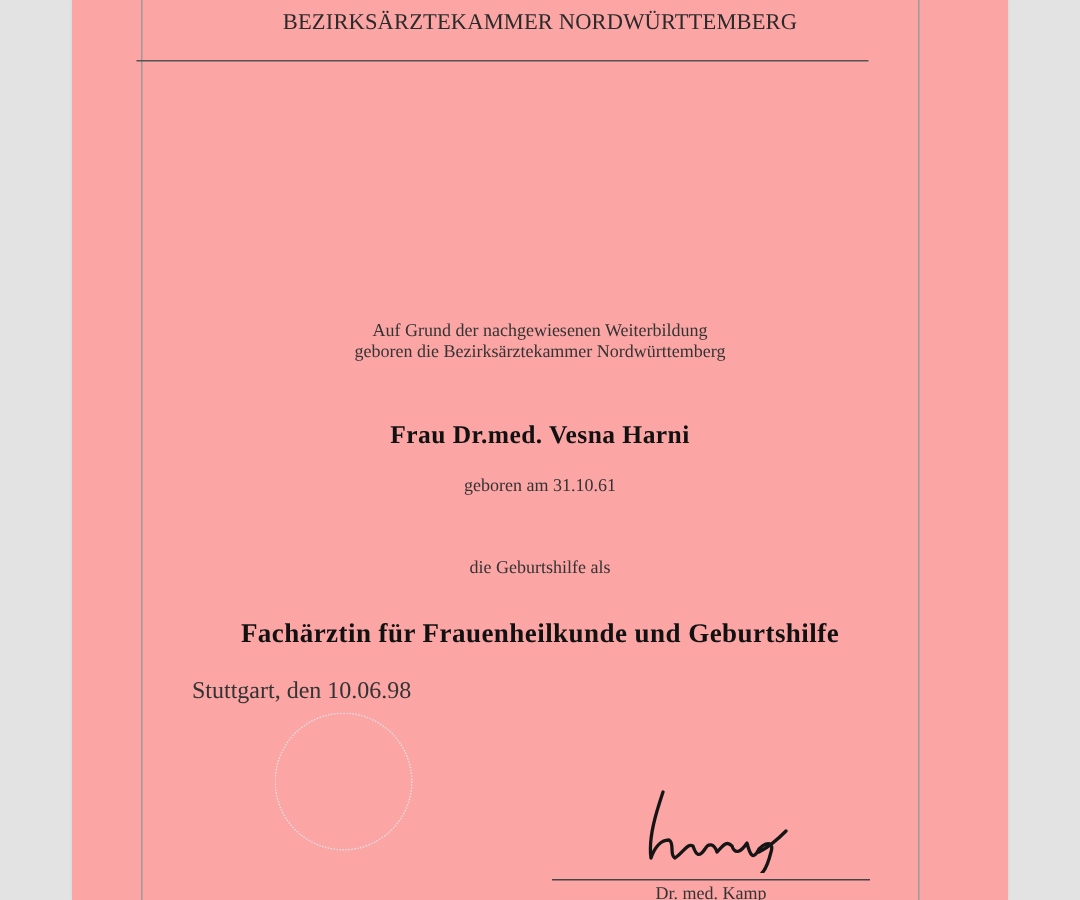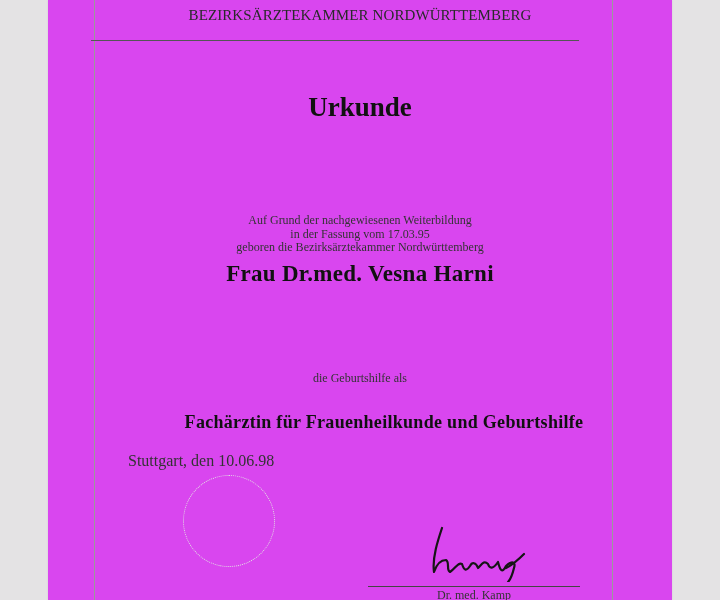--- a/index.html
+++ b/index.html
@@ -5,42 +5,42 @@
   html, body { margin:0; padding:0; }
   body {
     width:720px; height:600px; overflow:hidden;
     background:#e4e3e4;
     position:relative;
     font-family:"Liberation Serif", "DejaVu Serif", serif;
     color:#1a1a1a;
   }
   .page {
     position:absolute; left:48px; top:0; width:624px; height:600px;
-    background:#d946ef;
+    background:#fca5a5;
     box-shadow: 0 0 2px rgba(0,0,0,0.08);
   }
   .border-left, .border-right {
     position:absolute; top:0; height:600px; width:1px; background:#9a9a9a;
   }
   .border-left { left:46px; }
   .border-right { left:564px; }
   .center { position:absolute; left:0; width:624px; text-align:center; }
   .header {
     top:7px; font-size:15px; letter-spacing:0.1px; color:#2a2a2a;
   }
   .header-rule {
     position:absolute; left:43px; top:40px; width:488px; height:1px; background:#555;
     left: 91px; width:488px;
   }
   .title { top:92px; font-size:27px; font-weight:bold; color:#111; }
   .intro { top:183px; font-size:12px; line-height:13.5px; color:#333;margin-top:31px; }
-  .recipient { top:261px; font-size:23px; font-weight:bold; color:#111; letter-spacing:0.3px; }
+  .recipient { top:280px; font-size:17px; font-weight:bold; color:#111; letter-spacing:0.3px; }
   .born { top:316px; font-size:12px; color:#333; }
   .recog { top:371px; font-size:12px; color:#333; }
-  .specialty { top:412px; font-size:18px; font-weight:bold; color:#111; letter-spacing:0.3px;margin-left:24px; }
+  .specialty { top:412px; font-size:18px; font-weight:bold; color:#111; letter-spacing:0.3px; }
   .place-date {
     position:absolute; left:80px; top:452px; font-size:16px; color:#333;
   }
   .seal {
     position:absolute; left:135px; top:475px; width:90px; height:90px;
     border-radius:50%; border:1px dotted #e2e2e2;
   }
   .signature { position:absolute; left:372px; top:520px; width:130px; height:62px; }
   .sig-rule {
     position:absolute; left:320px; top:586px; width:212px; height:1px; background:#444;
@@ -52,29 +52,28 @@
 </head>
 <body>
 
 <div class="page">
   <div class="border-left"></div>
   <div class="border-right"></div>
 
   <div class="center header">BEZIRKSÄRZTEKAMMER NORDWÜRTTEMBERG</div>
   <div class="header-rule" style="left:43px;"></div>
 
-  <div class="center title">Urkunde</div>
 
   <div class="center intro">
     <div>Auf Grund der nachgewiesenen Weiterbildung</div>
-    <div>in der Fassung vom 17.03.95</div>
     <div>geboren die Bezirksärztekammer Nordwürttemberg</div>
   </div>
 
   <div class="center recipient">Frau Dr.med. Vesna Harni</div>
+  <div class="center born">geboren am 31.10.61</div>
   <div class="center recog">die Geburtshilfe als</div>
   <div class="center specialty">Fachärztin für Frauenheilkunde und Geburtshilfe</div>
 
   <div class="place-date">Stuttgart, den 10.06.98</div>
 
   <div class="seal"></div>
 
   <svg class="signature" viewBox="0 0 130 62">
     <path d="M22 8 C18 20, 12 38, 14 52 C16 46, 20 40, 26 40 C30 42, 26 50, 30 52 C36 48, 38 42, 42 44 C44 50, 46 52, 50 46 C52 42, 56 42, 58 48 C62 44, 64 40, 68 44 C70 50, 74 48, 78 42 C80 50, 82 54, 86 46 C92 40, 96 42, 94 48 C92 56, 90 60, 88 62 M86 48 C94 44, 100 38, 104 34" fill="none" stroke="#151515" stroke-width="2.2" stroke-linecap="round" stroke-linejoin="round"></path>
   </svg>

